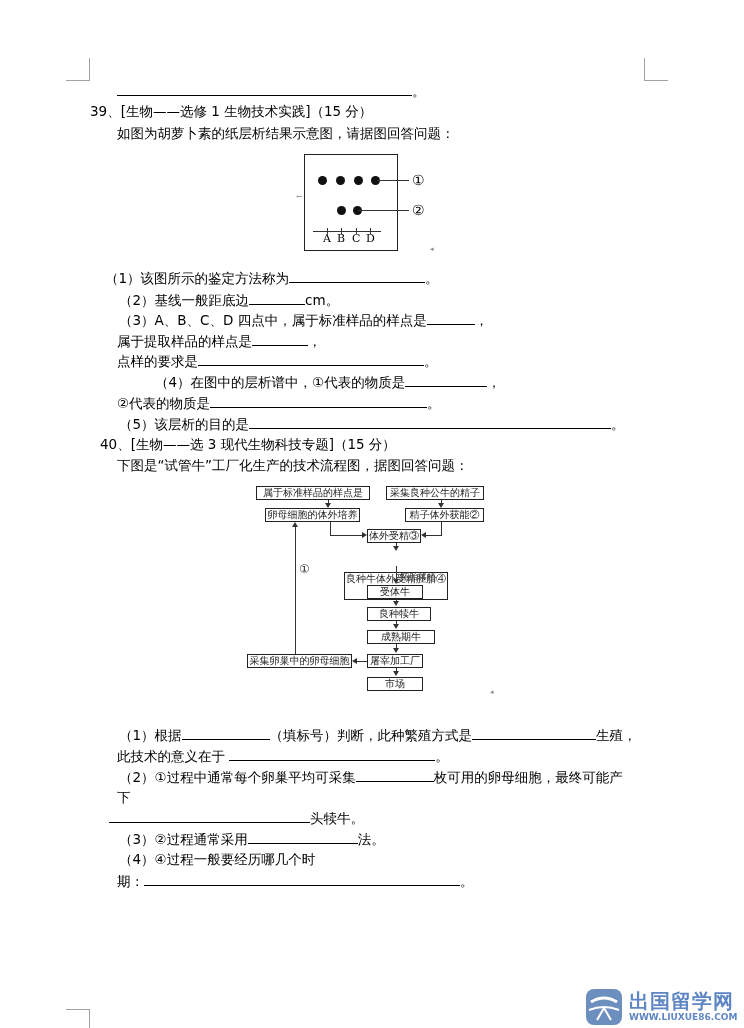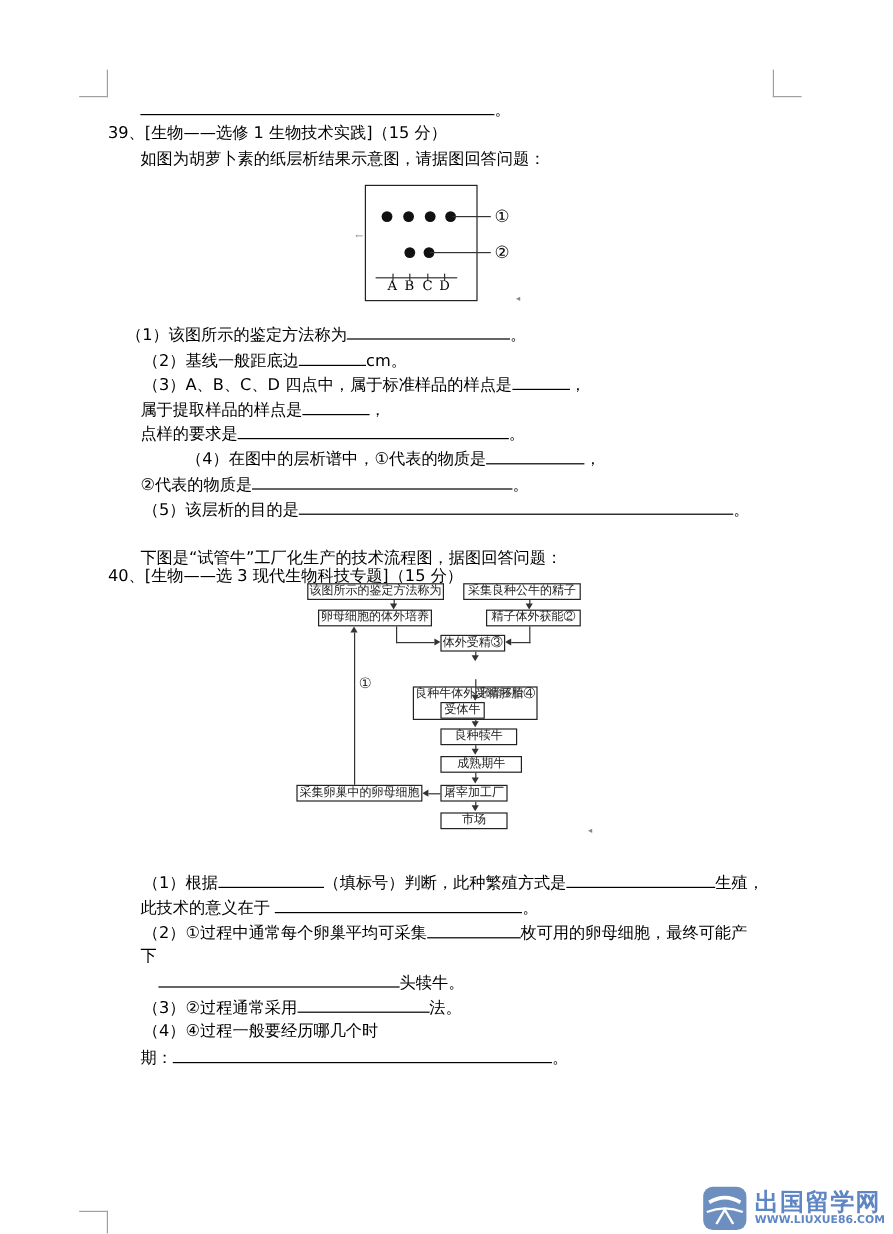--- a/index.html
+++ b/index.html
@@ -80,27 +80,27 @@
 <div class="abs txt" style="left:119px;top:373px;margin-left:36px;">
   <span>（4）在图中的层析谱中，①代表的物质是</span><span class="blank" style="width:82px;"></span><span>，</span>
 </div>
 <div class="abs txt" style="left:117px;top:394px;">
   <span>②代表的物质是</span><span class="blank" style="width:217px;"></span><span>。</span>
 </div>
 <div class="abs txt" style="left:119px;top:415px;">
   <span>（5）该层析的目的是</span><span class="blank" style="width:362px;"></span><span>。</span>
 </div>
 
-<div class="abs txt" style="left:90px;top:436px;margin-top:36px;">
+<div class="abs txt" style="left:100px;top:436px;">
   <span>40、</span><span>[生物——选 3 现代生物科技专题]（15 分）</span>
 </div>
 <div class="abs txt" style="left:117px;top:457px;">下图是“试管牛”工厂化生产的技术流程图，据图回答问题：</div>
 
 <div>
-  <div class="fbox" style="left:256px;top:486px;width:114px;height:14px;">该图所示的鉴定方法称为</div>
+  <div class="fbox" style="left:256px;top:486px;width:114px;height:14px;">属于标准样品的样点是</div>
   <div class="fbox" style="left:386px;top:486px;width:98px;height:14px;">采集良种公牛的精子</div>
 
   <div class="line" style="left:328px;top:500px;width:1px;height:4px;"></div>
   <div class="arrow-d" style="left:325px;top:503px;"></div>
   <div class="line" style="left:441px;top:500px;width:1px;height:4px;"></div>
   <div class="arrow-d" style="left:438px;top:503px;"></div>
 
   <div class="fbox" style="left:265px;top:508px;width:95px;height:14px;">卵母细胞的体外培养</div>
   <div class="fbox" style="left:405px;top:508px;width:79px;height:14px;">精子体外获能②</div>
 
@@ -115,21 +115,21 @@
 
   <div class="line" style="left:396px;top:543px;width:1px;height:4px;"></div>
   <div class="arrow-d" style="left:393px;top:546px;"></div>
 
   <div class="fbox" style="left:344px;top:552px;width:104px;height:28px;margin-top:20px;">良种牛体外受精胚胎④</div>
 
   <div class="line" style="left:396px;top:566px;width:1px;height:14px;"></div>
   <div class="arrow-d" style="left:393px;top:579px;"></div>
   <span class="abs small" style="left:400px;top:571px;">胚胎移植</span>
 
-  <div class="fbox" style="left:367px;top:585px;width:37px;height:14px;">受体牛</div>
+  <div class="fbox" style="left:367px;top:585px;width:56px;height:14px;">受体牛</div>
   <div class="line" style="left:396px;top:599px;width:1px;height:3px;"></div>
   <div class="arrow-d" style="left:393px;top:601px;"></div>
   <div class="fbox" style="left:367px;top:607px;width:64px;height:14px;">良种犊牛</div>
   <div class="line" style="left:396px;top:621px;width:1px;height:4px;"></div>
   <div class="arrow-d" style="left:393px;top:624px;"></div>
   <div class="fbox" style="left:367px;top:630px;width:68px;height:14px;">成熟期牛</div>
   <div class="line" style="left:396px;top:644px;width:1px;height:5px;"></div>
   <div class="arrow-d" style="left:393px;top:648px;"></div>
   <div class="fbox" style="left:367px;top:654px;width:56px;height:14px;">屠宰加工厂</div>
   <div class="line" style="left:396px;top:668px;width:1px;height:4px;"></div>
@@ -149,21 +149,21 @@
 <div class="abs txt" style="left:119px;top:726px;">
   <span>（1）根据</span><span class="blank" style="width:88px;"></span><span>（填标号）判断，此种繁殖方式是</span><span class="blank" style="width:124px;"></span><span>生殖，</span>
 </div>
 <div class="abs txt" style="left:117px;top:747px;">
   <span>此技术的意义在于 </span><span class="blank" style="width:206px;"></span><span>。</span>
 </div>
 <div class="abs txt" style="left:119px;top:768px;">
   <span>（2）①过程中通常每个卵巢平均可采集</span><span class="blank" style="width:78px;"></span><span>枚可用的卵母细胞，最终可能产</span>
 </div>
 <div class="abs txt" style="left:117px;top:789px;">下</div>
-<div class="abs txt" style="left:132px;top:809px;">
+<div class="abs txt" style="left:109px;top:809px;">
   <span class="blank" style="width:201px;"></span><span>头犊牛。</span>
 </div>
 <div class="abs txt" style="left:119px;top:830px;">
   <span>（3）②过程通常采用</span><span class="blank" style="width:110px;"></span><span>法。</span>
 </div>
 <div class="abs txt" style="left:119px;top:851px;">
   <span>（4）④过程一般要经历哪几个时</span>
 </div>
 <div class="abs txt" style="left:117px;top:872px;">
   <span>期：</span><span class="blank" style="width:316px;"></span><span>。</span>

